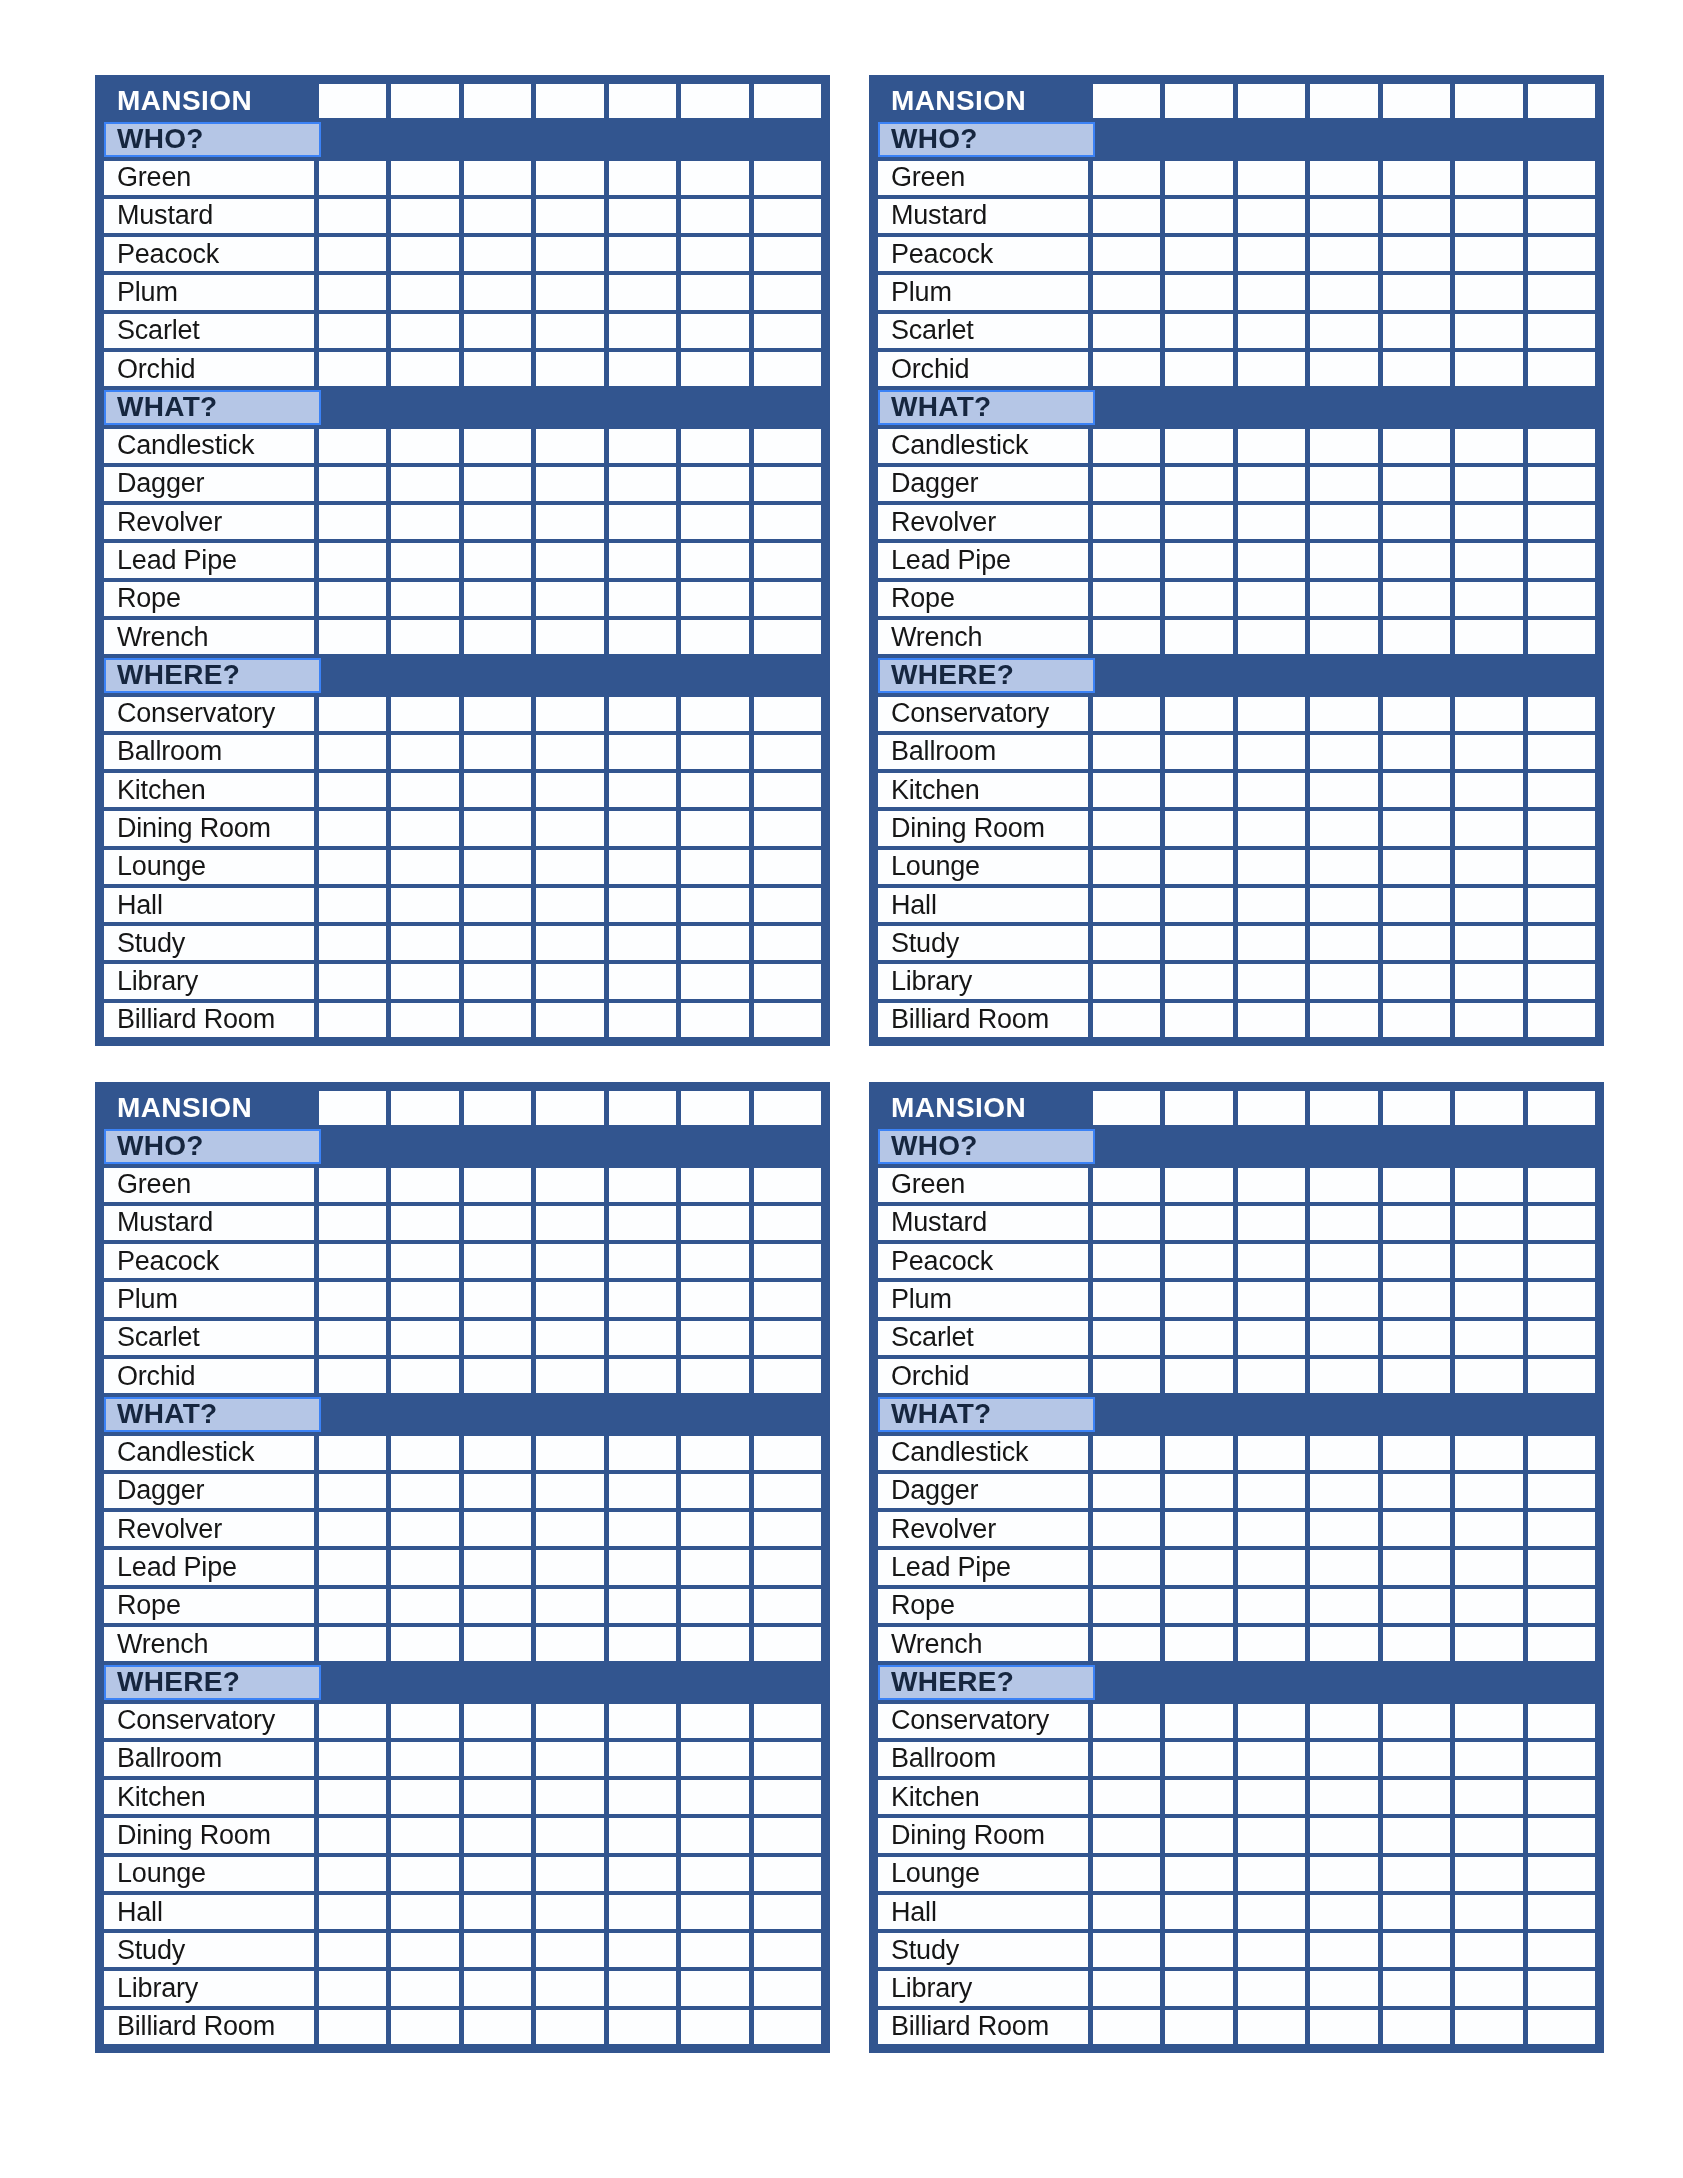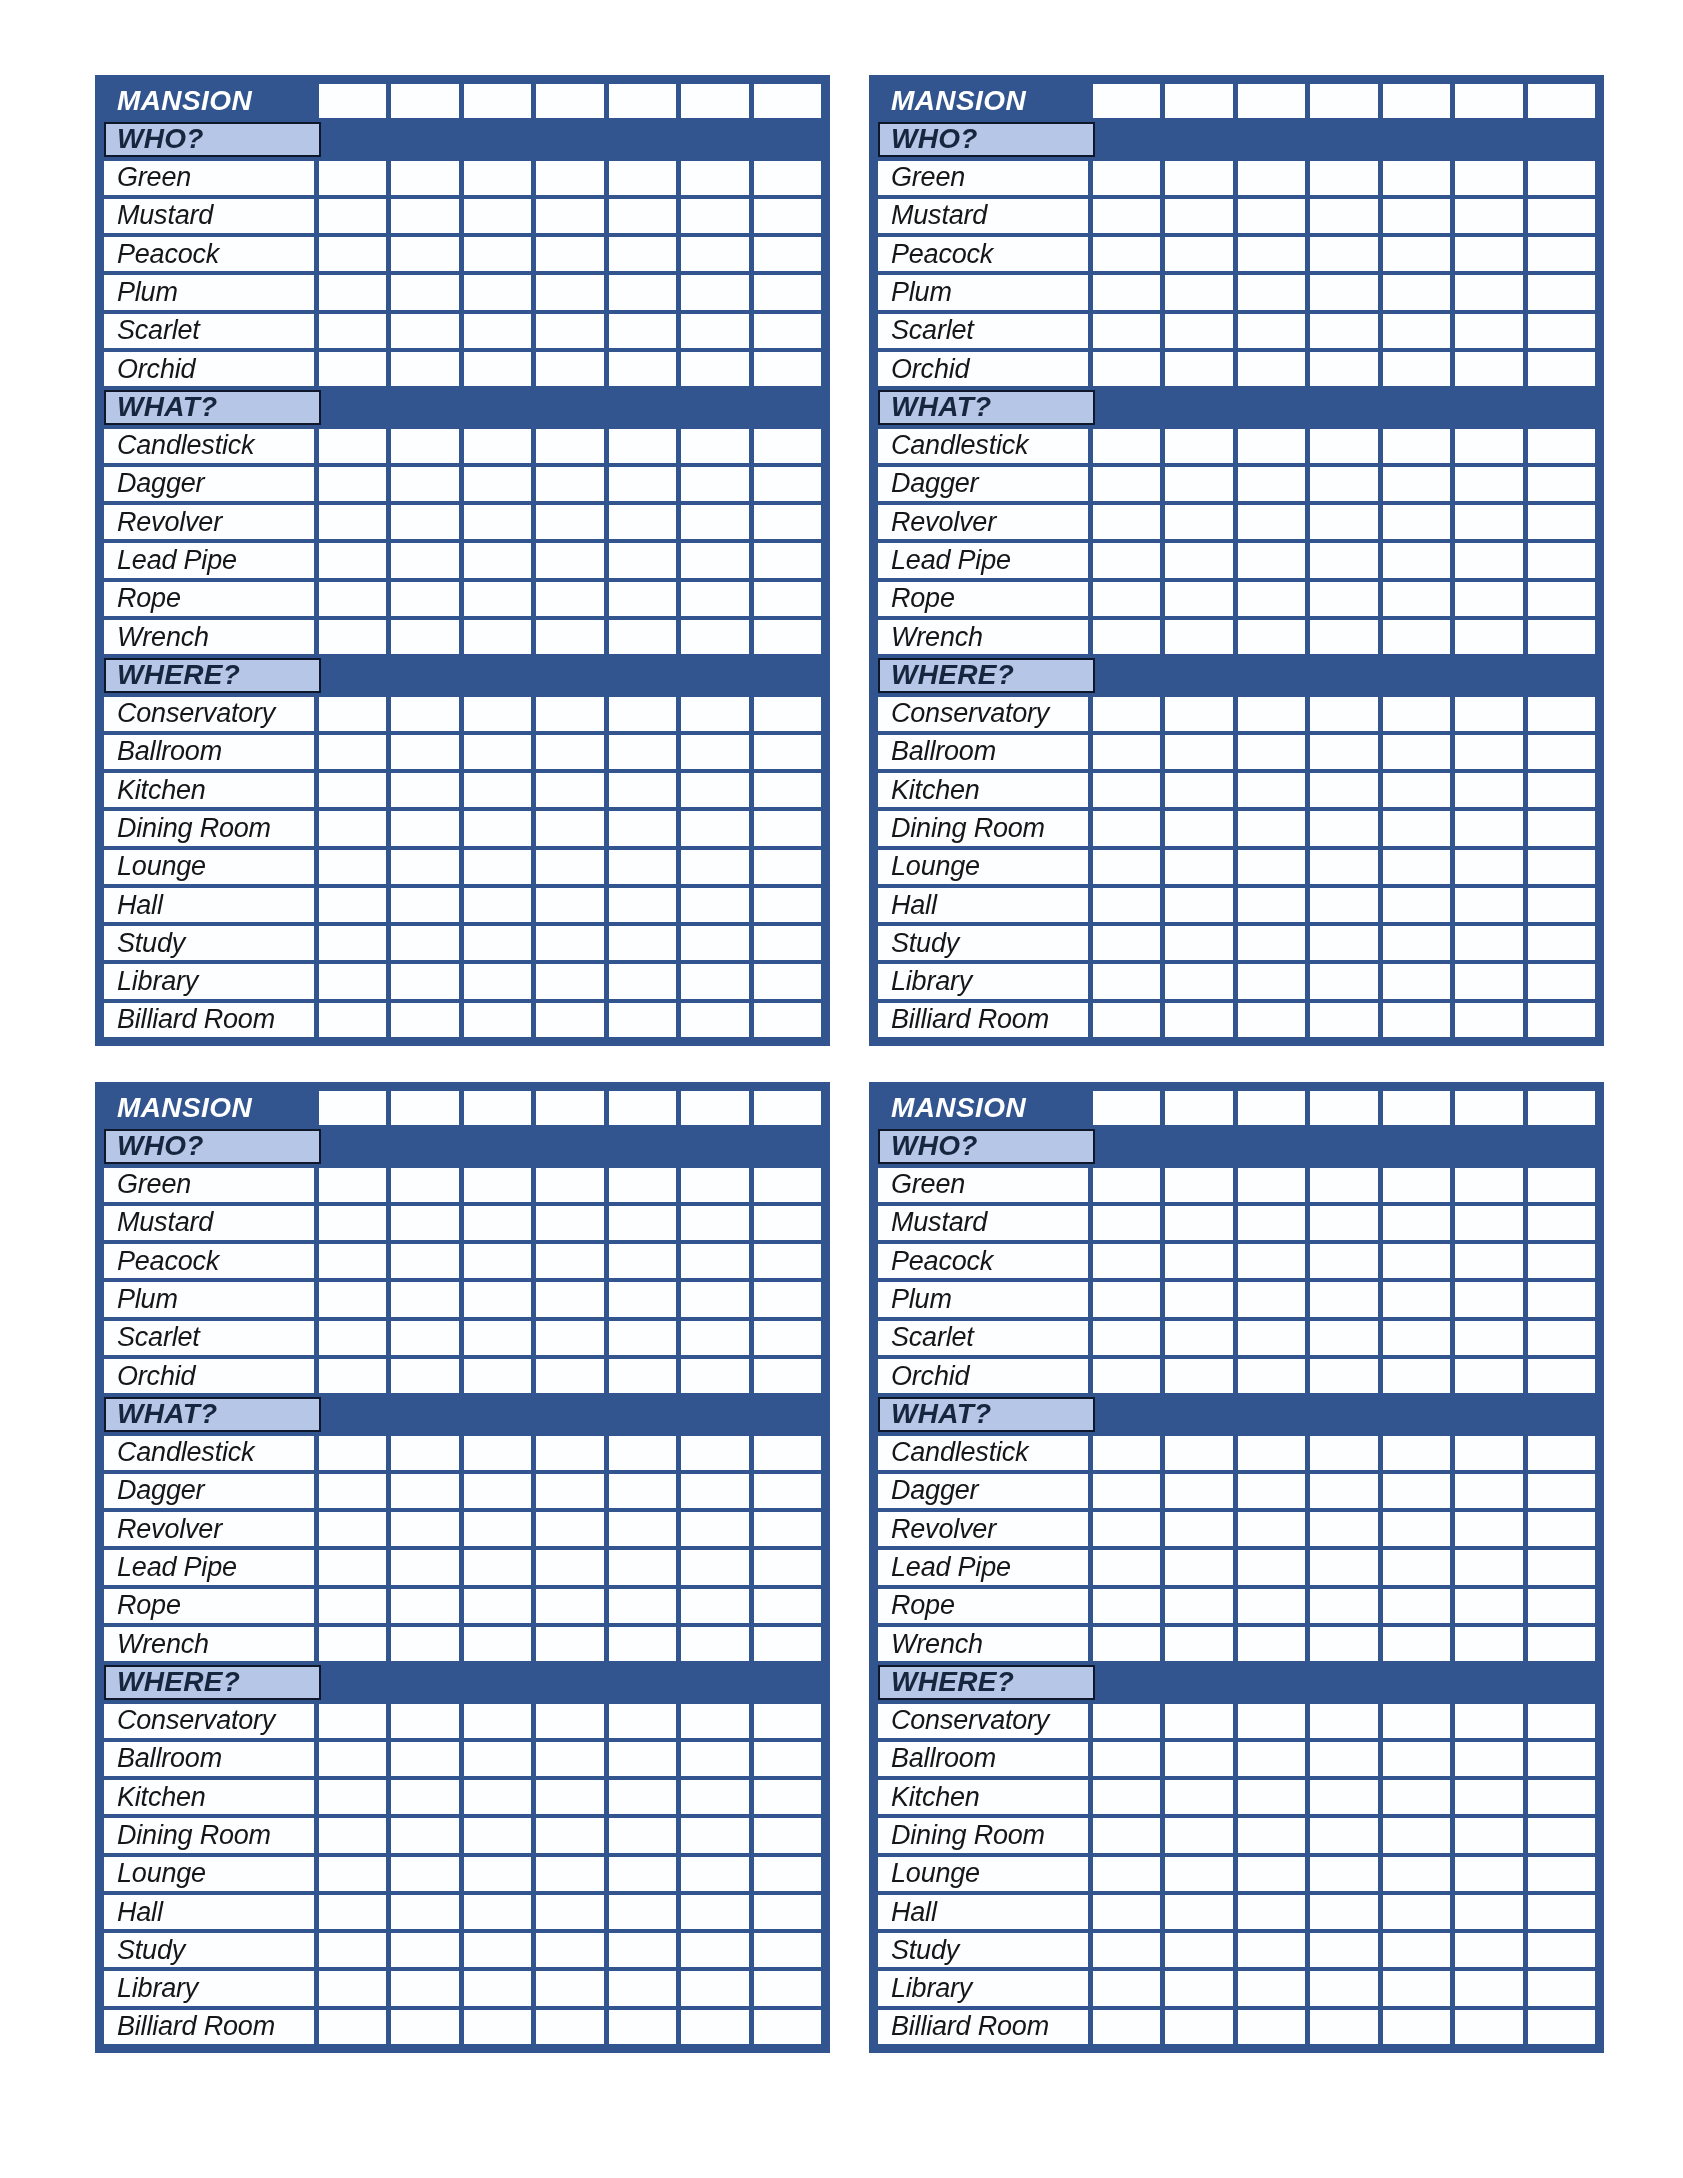--- a/index.html
+++ b/index.html
@@ -11,21 +11,20 @@
     height: 2178px;
     background: #ffffff;
     position: relative;
     overflow: hidden;
     font-family: "Liberation Sans", sans-serif;
   }
   .page {
     position: absolute;
     inset: 0;
     background: #ffffff;
-    font-style: italic;
   }
   
   .card {
     position: absolute;
     width: 735px;
     height: 971px;
     background: #32558f;
     box-sizing: border-box;
     padding: 9px;
     display: flex;
@@ -54,21 +53,21 @@
     color: #ffffff;
     font-weight: 700;
     font-size: 28px;
     letter-spacing: 0.4px;
   }
 
   
   .section-label {
     flex: 0 0 217px;
     background: #b5c6e6;
-    border: 2px solid #0f172a;
+    border: 2px solid #3b82f6;
     display: flex;
     align-items: center;
     padding-left: 11px;
     font-weight: 700;
     font-size: 28px;
     color: #16263f;
     box-sizing: border-box;
     letter-spacing: 0.3px;
   }
   .section-rest { flex: 1 1 0; }

